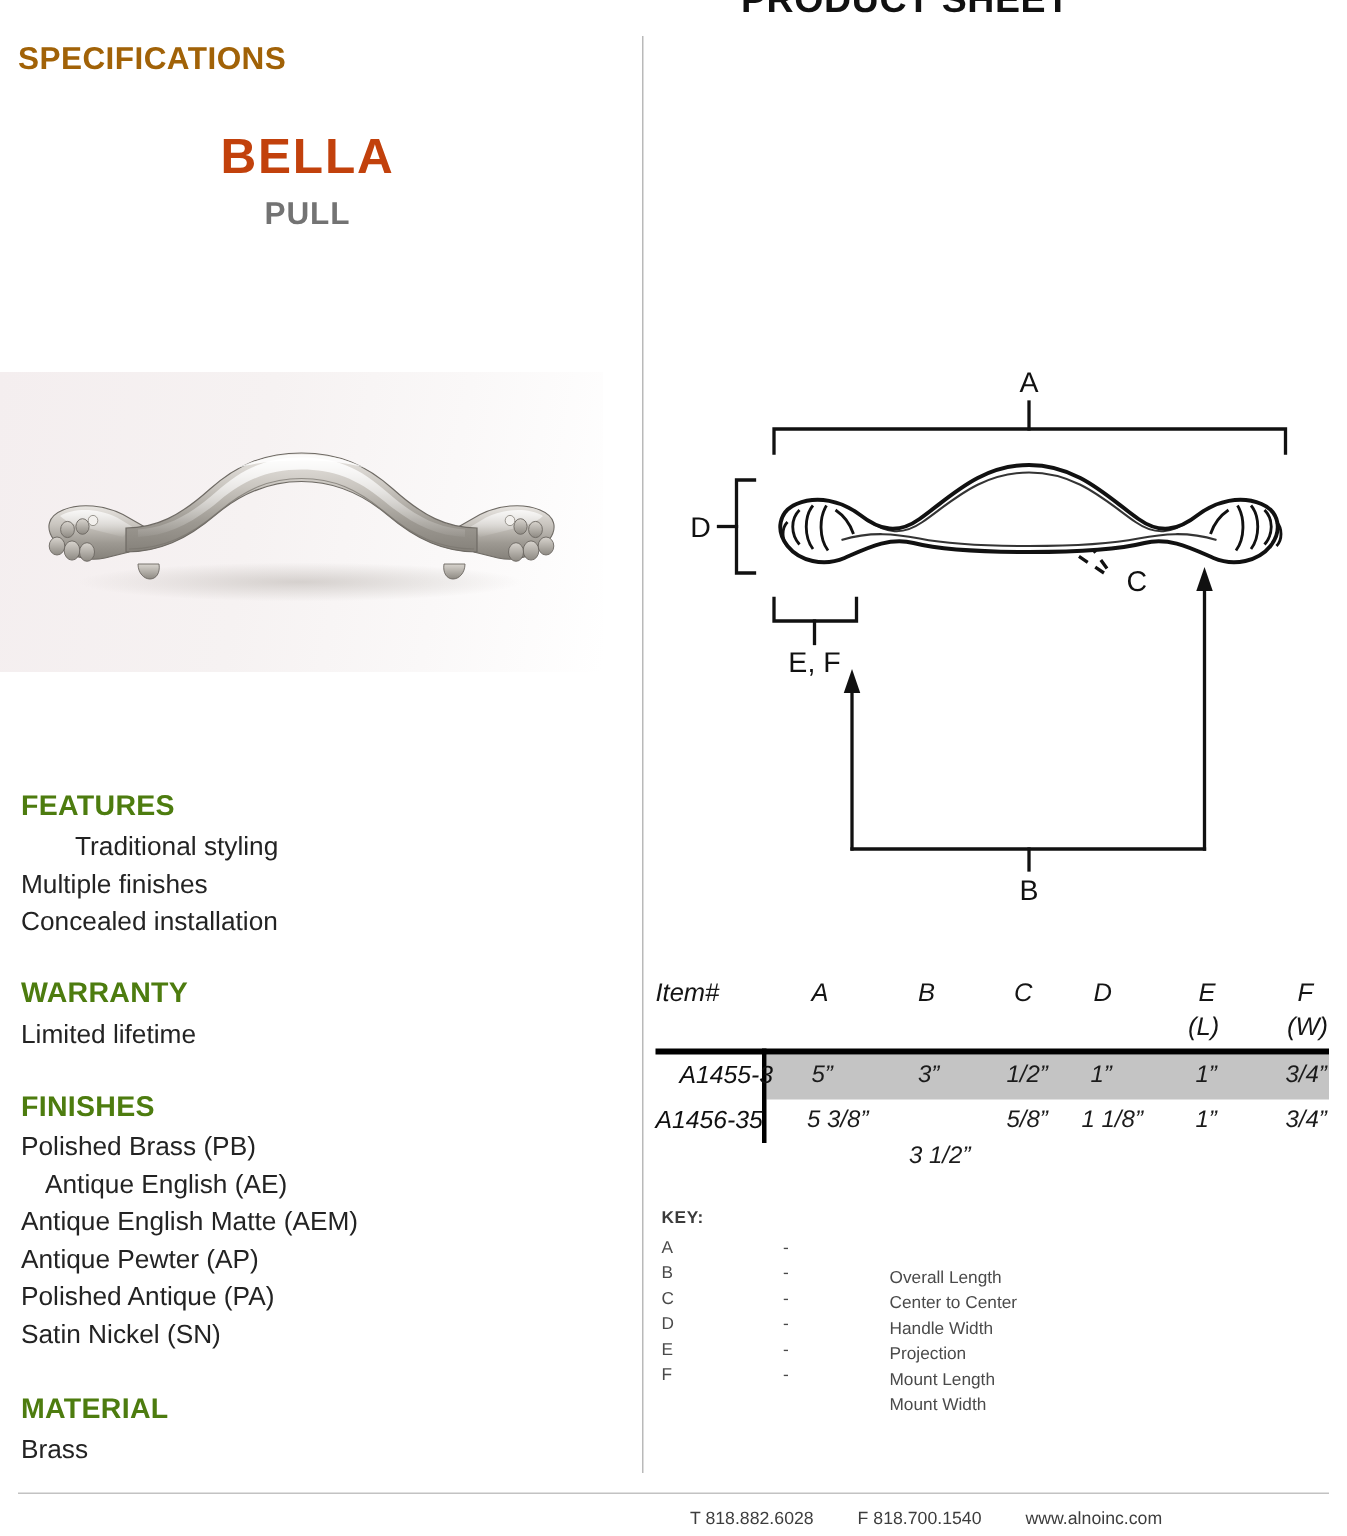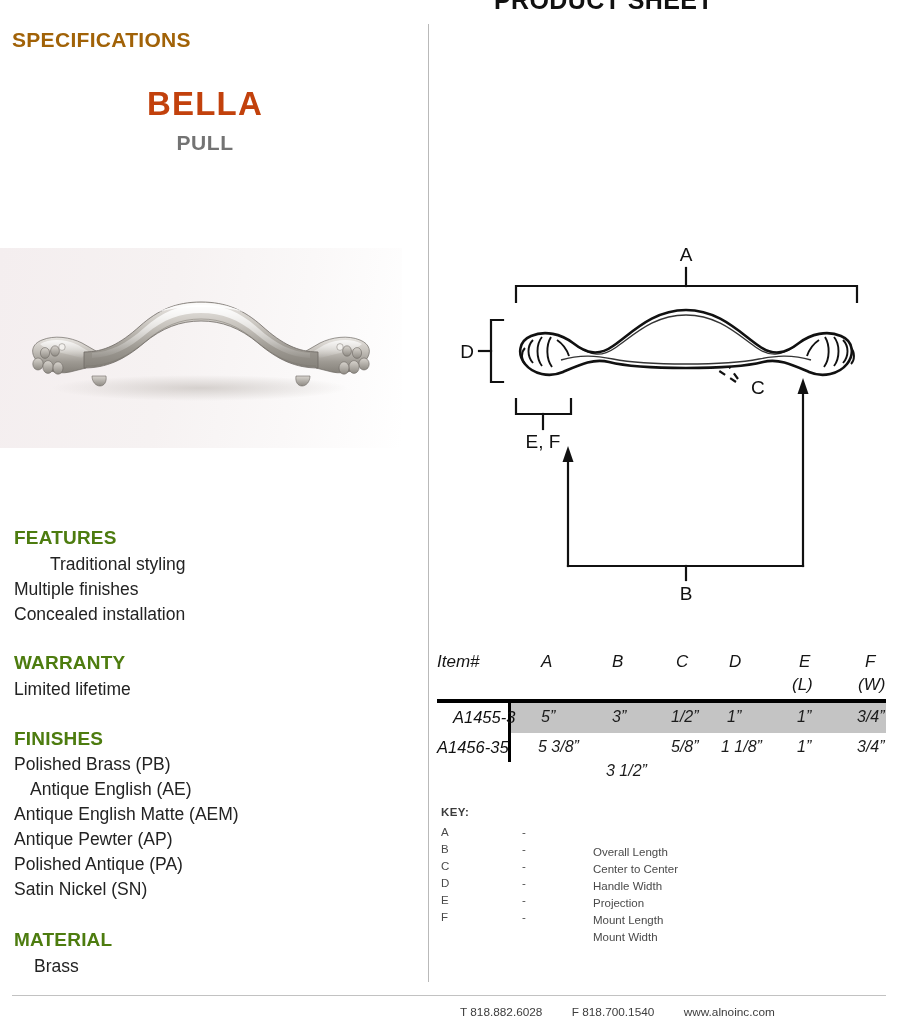--- a/index.html
+++ b/index.html
@@ -346,21 +346,21 @@
 
   <div class="block-title" style="left:14px; top:728px;">FINISHES</div>
   <div class="block-line" style="left:14px; top:754px;">Polished Brass (PB)</div>
   <div class="block-line" style="left:14px; top:779px;margin-left:16px;">Antique English (AE)</div>
   <div class="block-line" style="left:14px; top:804px;">Antique English Matte (AEM)</div>
   <div class="block-line" style="left:14px; top:829px;">Antique Pewter (AP)</div>
   <div class="block-line" style="left:14px; top:854px;">Polished Antique (PA)</div>
   <div class="block-line" style="left:14px; top:879px;">Satin Nickel (SN)</div>
 
   <div class="block-title" style="left:14px; top:929px;">MATERIAL</div>
-  <div class="block-line" style="left:14px; top:956px;margin-left:20px;">Brass</div>
+  <div class="block-line" style="left:14px; top:956px;">Brass</div>
 
   <div class="drawing">
     <svg width="450" height="370" viewBox="0 0 450 370">
       <g fill="none" stroke="#111" stroke-width="2.2" stroke-linecap="square">
 
         <g>
           <path d="M79,66 L79,50 L420,50 L420,66"></path>
           <path d="M249,50 L249,32"></path>
         </g>
 

